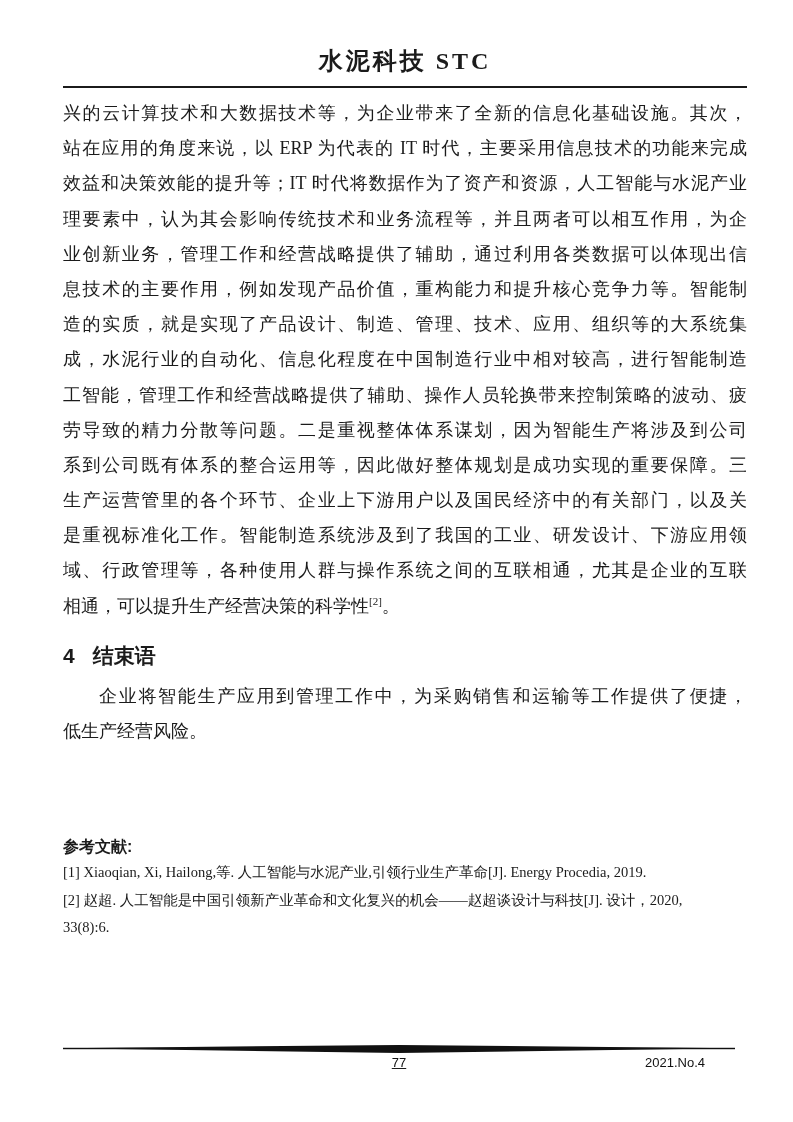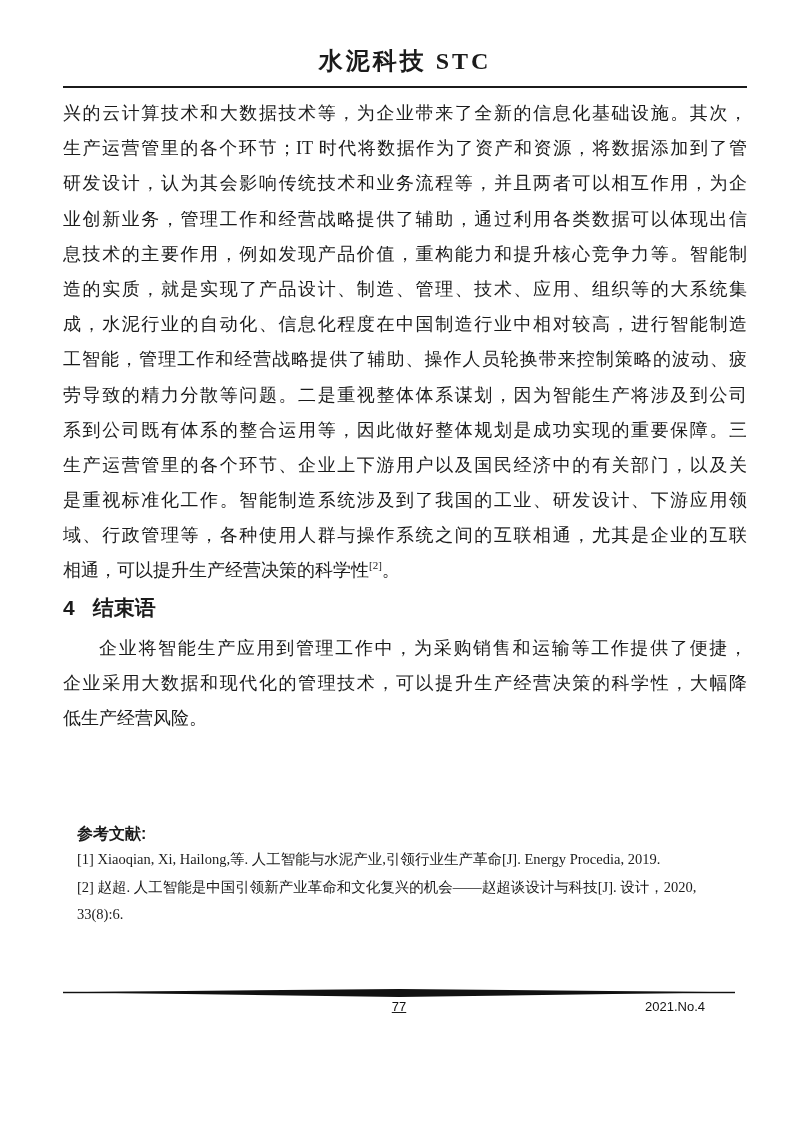--- a/index.html
+++ b/index.html
@@ -44,43 +44,43 @@
     white-space:normal;
     text-align:justify;
     text-align-last:justify;
   }
   sup.cite{
     font-size:11px;
     vertical-align:super;
     line-height:0;
   }
   .section-heading{
-    margin:5px 0 9px 0;
+    margin:18px 0 9px 0;
     font-size:21px;
     line-height:28px;
     font-weight:bold;
     font-family:"Liberation Sans","DejaVu Sans",sans-serif;
   }
   .section-heading .num{ margin-right:18px; }
   .indent{ text-indent:2em; }
-  .references{ margin-top:86px;margin-left:14px; }
+  .references{ margin-top:86px; }
   .ref-heading{
     font-size:16px;
     line-height:24px;
     font-weight:bold;
     font-family:"Liberation Sans","DejaVu Sans",sans-serif;
   }
   .ref-line{
     font-size:14.5px;
     line-height:27.5px;
   }
   .footer{
     position:absolute;
     left:63px; right:58px;
-    top:988px;
+    top:1044px;
     text-decoration:underline;
   }
   .footer-rule{ display:block; width:100%; height:10px; }
   .footer-row{
     position:relative;
     margin-top:1px;
     height:18px;
     font-family:"Liberation Sans","DejaVu Sans",sans-serif;
     font-size:13px;
     color:#111;
@@ -101,22 +101,23 @@
   <div class="content">
 
     <div class="journal-title">水泥科技 STC</div>
 
     <hr class="header-rule">
 
     <div class="body-text">
 
       <div>
           <div class="bline jline">兴的云计算技术和大数据技术等，为企业带来了全新的信息化基础设施。其次，</div>
-          <div class="bline jline">生产运营管里的各个环节；IT 时代将数据作为了资产和资源，将数据添加到了管</div>
-          <div class="bline jline">研发设计，认为其会影响传统技术和业务流程等，并且两者可以相互作用，为企</div>
+          <div class="bline jline">站在应用的角度来说，以 ERP 为代表的 IT 时代，主要采用信息技术的功能来完成</div>
+          <div class="bline jline">效益和决策效能的提升等；IT 时代将数据作为了资产和资源，人工智能与水泥产业</div>
+          <div class="bline jline">理要素中，认为其会影响传统技术和业务流程等，并且两者可以相互作用，为企</div>
           <div class="bline jline">业创新业务，管理工作和经营战略提供了辅助，通过利用各类数据可以体现出信</div>
           <div class="bline jline">息技术的主要作用，例如发现产品价值，重构能力和提升核心竞争力等。智能制</div>
           <div class="bline jline">造的实质，就是实现了产品设计、制造、管理、技术、应用、组织等的大系统集</div>
           <div class="bline jline">成，水泥行业的自动化、信息化程度在中国制造行业中相对较高，进行智能制造</div>
           <div class="bline jline">工智能，管理工作和经营战略提供了辅助、操作人员轮换带来控制策略的波动、疲</div>
           <div class="bline jline">劳导致的精力分散等问题。二是重视整体体系谋划，因为智能生产将涉及到公司</div>
           <div class="bline jline">系到公司既有体系的整合运用等，因此做好整体规划是成功实现的重要保障。三</div>
           <div class="bline jline">生产运营管里的各个环节、企业上下游用户以及国民经济中的有关部门，以及关</div>
           <div class="bline jline">是重视标准化工作。智能制造系统涉及到了我国的工业、研发设计、下游应用领</div>
           <div class="bline jline">域、行政管理等，各种使用人群与操作系统之间的互联相通，尤其是企业的互联</div>
@@ -125,21 +126,20 @@
       <div class="bline">
         <span>相通，可以提升生产经营决策的科学性</span><sup class="cite">[2]</sup><span>。</span>
       </div>
 
       <div class="section-heading">
         <span class="num">4</span><span>结束语</span>
       </div>
 
       <div>
         <div class="bline jline indent">企业将智能生产应用到管理工作中，为采购销售和运输等工作提供了便捷，</div>
-        <div class="bline jline">企业采用大数据和现代化的管理技术，可以提升生产经营决策的科学性，大幅降</div>
         <div class="bline">低生产经营风险。</div>
       </div>
 
       <div class="references">
         <div class="ref-heading">参考文献:</div>
         <div>
             <div class="ref-line">[1] Xiaoqian, Xi, Hailong,等. 人工智能与水泥产业,引领行业生产革命[J]. Energy Procedia, 2019.</div>
             <div class="ref-line">[2] 赵超. 人工智能是中国引领新产业革命和文化复兴的机会——赵超谈设计与科技[J]. 设计，2020,</div>
             <div class="ref-line">33(8):6.</div>
           </div>

